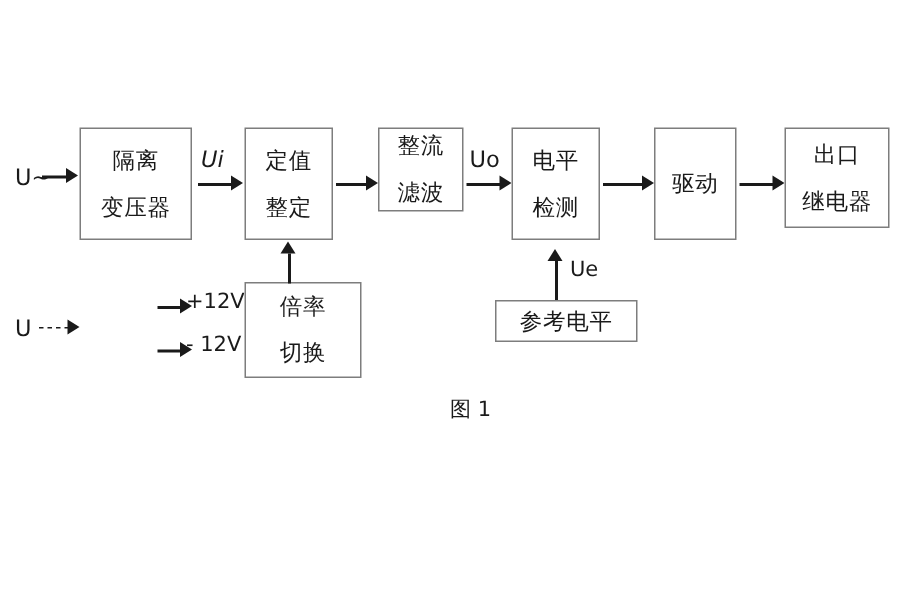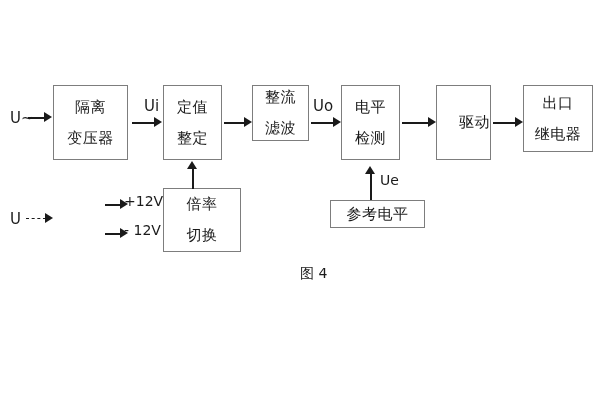--- a/index.html
+++ b/index.html
@@ -116,21 +116,21 @@
   <div class="arrow-h" style="left:28px; top:112px; width:24px;">
     <div class="shaft" style="width:17px;"></div>
     <div class="head" style="left:16px;"></div>
   </div>
 
   <div class="block" style="left:53px; top:85px; width:75px; height:75px;">
     <span class="ln">隔离</span>
     <span class="ln">变压器</span>
   </div>
 
-  <div class="label" style="left:144px; top:99px;">Ui</div>
+  <div class="label" style="left:134px; top:99px;font-style:italic;">Ui</div>
 
   <div class="arrow-h" style="left:132px; top:117px; width:30px;">
     <div class="shaft" style="width:23px;"></div>
     <div class="head" style="left:22px;"></div>
   </div>
 
   <div class="block" style="left:163px; top:85px; width:59px; height:75px;">
     <span class="ln">定值</span>
     <span class="ln">整定</span>
   </div>
@@ -155,21 +155,21 @@
   <div class="block" style="left:341px; top:85px; width:59px; height:75px;">
     <span class="ln">电平</span>
     <span class="ln">检测</span>
   </div>
 
   <div class="arrow-h" style="left:402px; top:117px; width:34px;">
     <div class="shaft" style="width:27px;"></div>
     <div class="head" style="left:26px;"></div>
   </div>
 
-  <div class="block single" style="left:436px; top:85px; width:55px; height:75px;align-items:flex-end;">
+  <div class="block single" style="left:436px; top:85px; width:55px; height:75px;">
     <span class="ln">驱动</span>
   </div>
 
   <div class="arrow-h" style="left:493px; top:117px; width:30px;">
     <div class="shaft" style="width:23px;"></div>
     <div class="head" style="left:22px;"></div>
   </div>
 
   <div class="block" style="left:523px; top:85px; width:70px; height:67px;">
     <span class="ln">出口</span>
@@ -209,15 +209,15 @@
   <div class="block single" style="left:330px; top:200px; width:95px; height:28px;align-items:center;">
     <span class="ln">参考电平</span>
   </div>
 
   <div class="arrow-v" style="left:365px; top:166px; height:34px;">
     <div class="shaft" style="height:26px;"></div>
     <div class="head"></div>
   </div>
   <div class="label small" style="left:380px; top:173px;">Ue</div>
 
-  <div class="caption" style="left:300px; top:266px;">图 4</div>
+  <div class="caption" style="left:300px; top:266px;">图 1</div>
 
 </div>
 
 </body></html>

